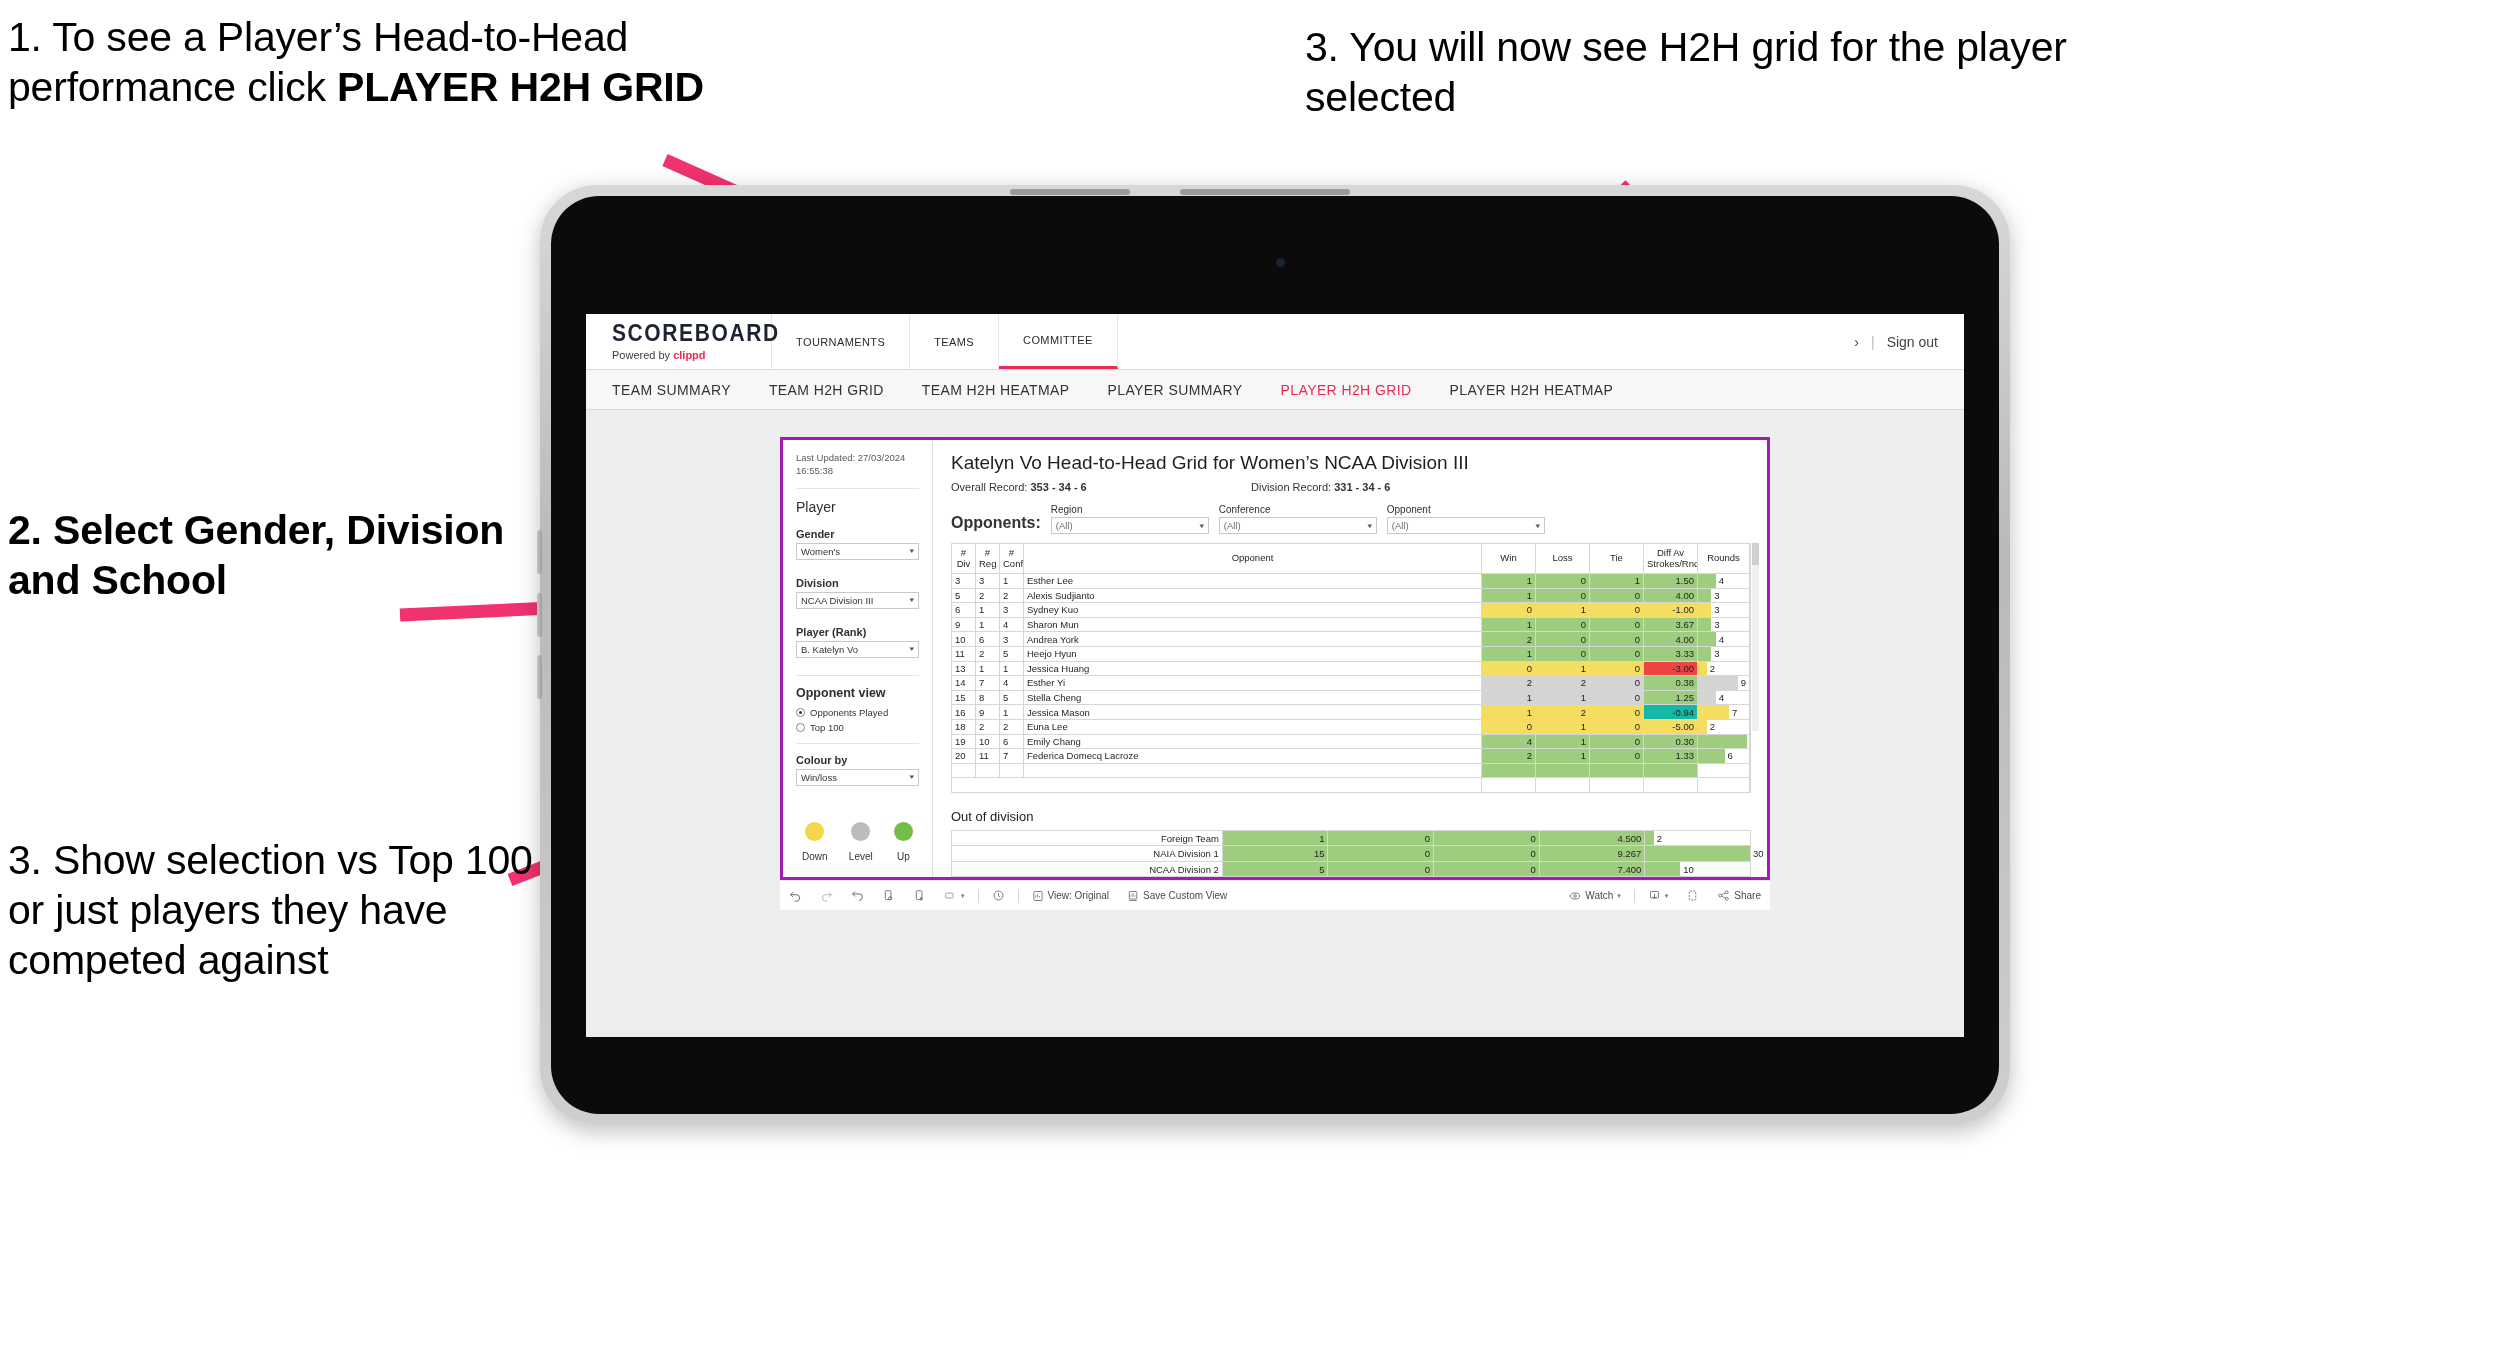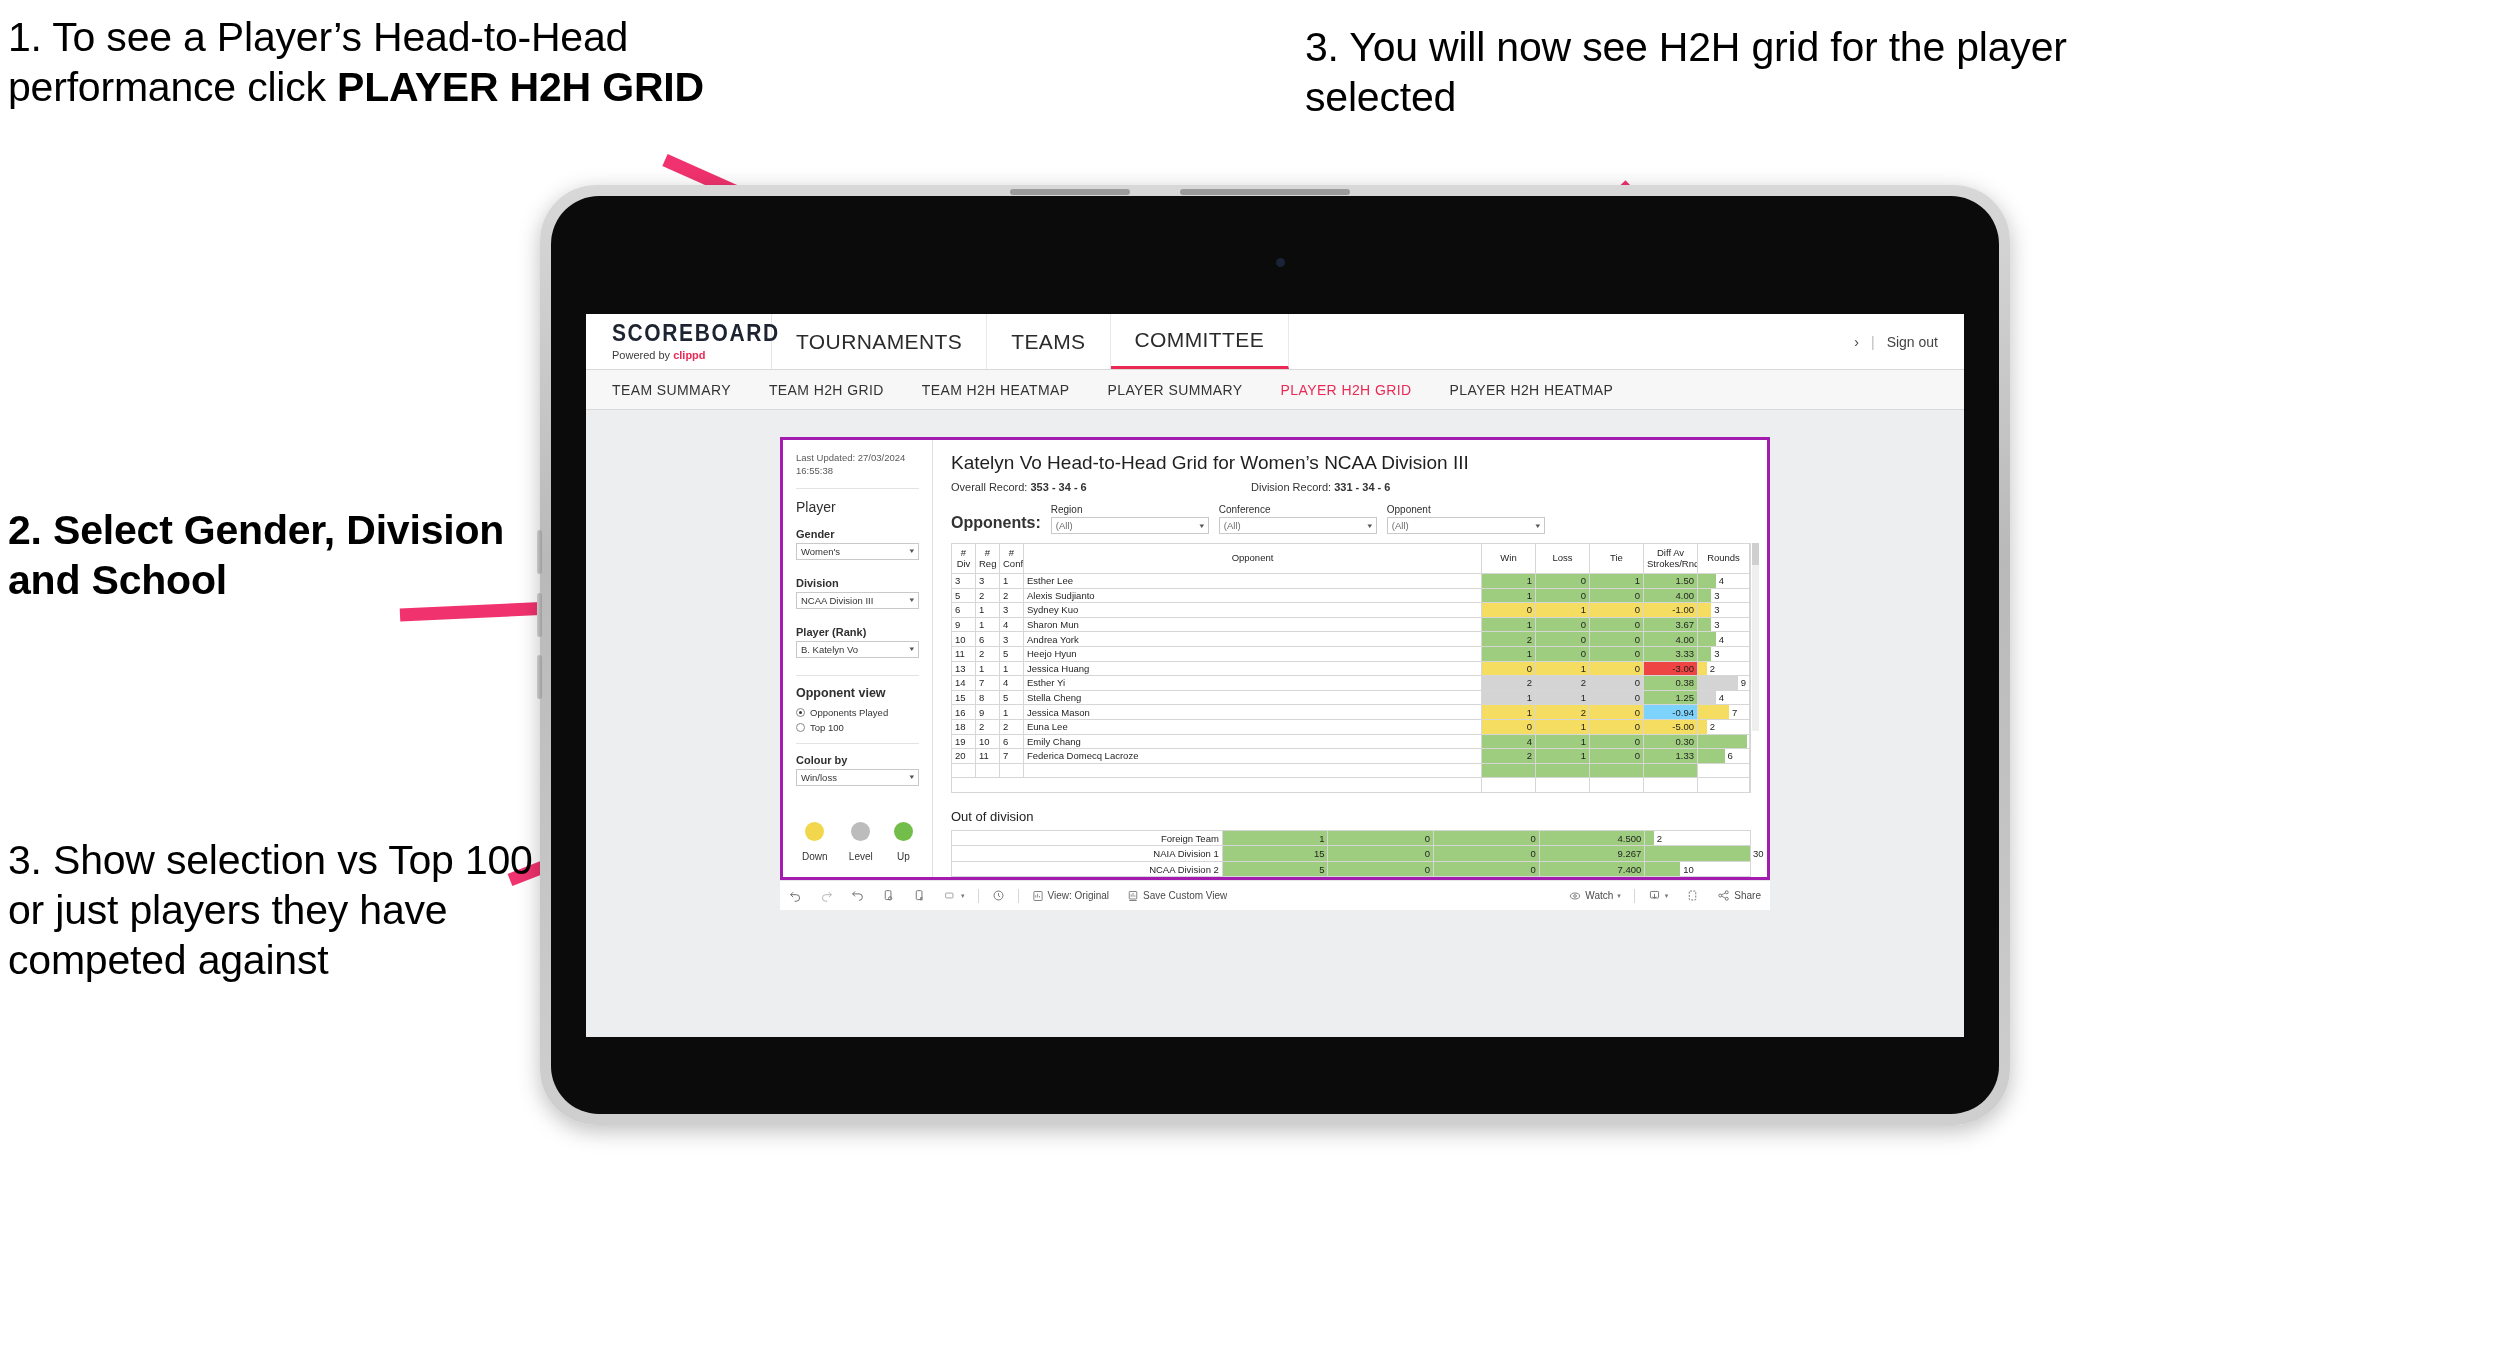--- a/index.html
+++ b/index.html
@@ -91,21 +91,21 @@
     color:#1d2330; line-height:1;
     transform:scaleY(1.12); transform-origin:left center;
   }
   .brand-sub { font-size:11px; color:#3c3c3c; margin-top:6px; }
   .brand-sub .clippd { color:#ea2a55; font-weight:700; }
 
   .hnav { display:flex; align-items:center; }
   .hnav-item {
     padding:0 24px; height:100%;
     display:flex; align-items:center;
-    font-size:21px; color:#2b2b2b; letter-spacing:.4px;
+    font-size:11px; color:#2b2b2b; letter-spacing:.4px;
     border-right:1px solid #e8e8e8;
   }
   .hnav-item.active { border-bottom:3px solid #ea2a55; }
   .header-right {
     margin-left:auto; display:flex; align-items:center;
     gap:12px; padding-right:26px; font-size:14px; color:#444;
   }
   .header-right .sep { color:#bbb; }
 
   
@@ -555,21 +555,21 @@
                         </td>
                       </tr>
                       <tr>
                         <td class="c-div">16</td>
                         <td class="c-reg">9</td>
                         <td class="c-conf">1</td>
                         <td class="c-opp">Jessica Mason</td>
                         <td class="c-num" style="background:#f5dd62">1</td>
                         <td class="c-num" style="background:#f5dd62">2</td>
                         <td class="c-num" style="background:#f5dd62">0</td>
-                        <td class="c-num" style="background:#7dd3fc">-0.94</td>
+                        <td class="c-num" style="background:#14b8a6">-0.94</td>
                         <td class="c-rounds">
                           <div class="rbar">
                             <span class="fill" style="width:60.666666666666664%;background:#f5dd62"></span>
                             <span class="lab" style="left:60.666666666666664%">7</span>
                           </div>
                         </td>
                       </tr>
                       <tr>
                         <td class="c-div">18</td>
                         <td class="c-reg">2</td>

